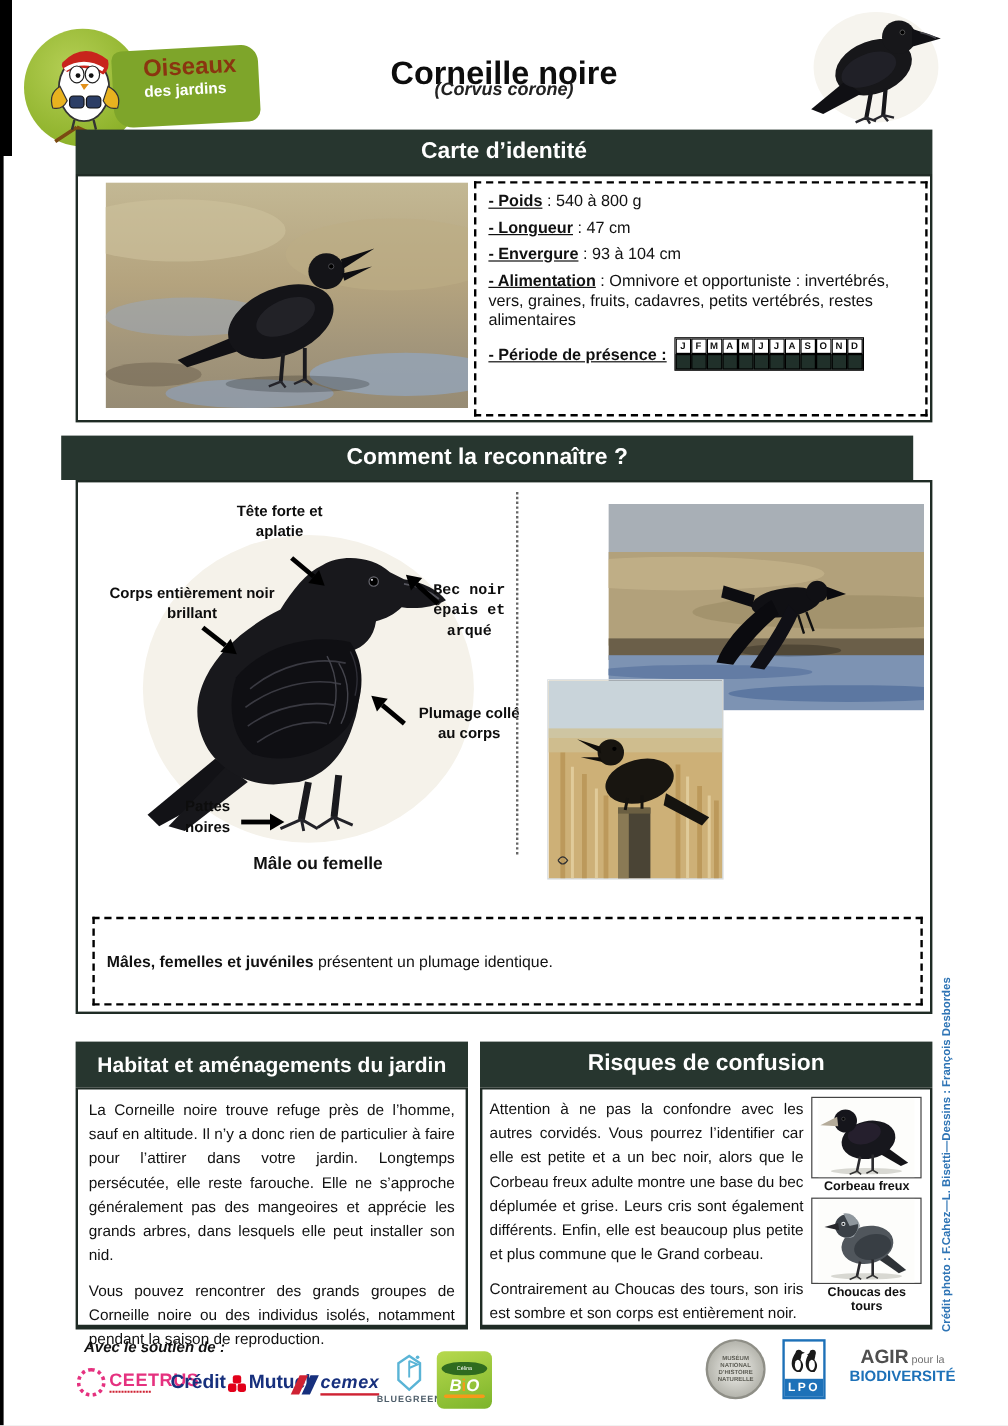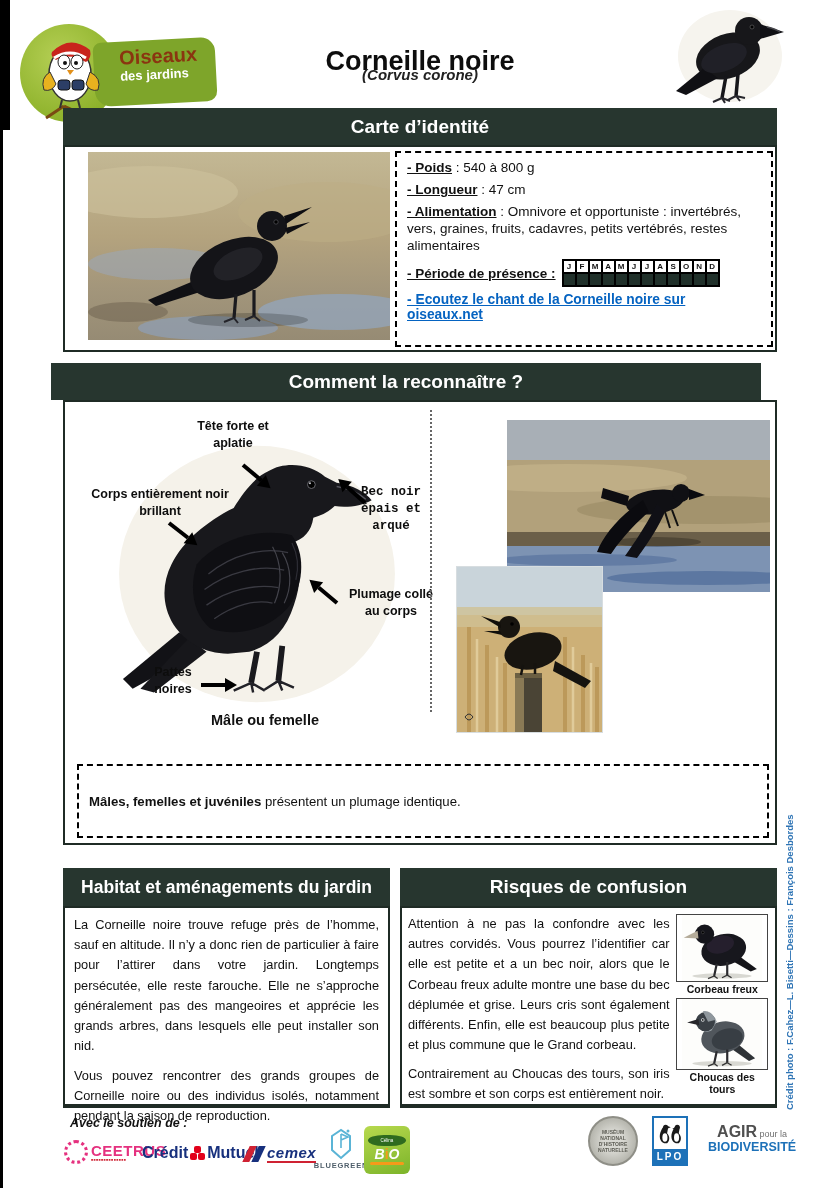--- a/index.html
+++ b/index.html
@@ -183,20 +183,21 @@
       <path d="M197 76 L222 70 L199 82 Z" fill="#0e0e12"></path>
       <ellipse cx="150" cy="112" rx="26" ry="14" fill="#25252c" transform="rotate(-24 150 112)" opacity="0.8"></ellipse>
       <path d="M148 142 L146 166 M166 138 L166 164" stroke="#1a1a1e" stroke-width="3.2"></path>
       <path d="M146 166 l-10 4 M146 166 l4 5 M166 164 l-9 4 M166 164 l6 5" stroke="#24242a" stroke-width="2"></path>
       <circle cx="188" cy="70" r="2.2" fill="#000" stroke="#4c4c52" stroke-width="0.8"></circle>
     </svg>
 
     <div class="dashed1">
       <div class="spec"><b>- Poids</b><span> : 540 à 800 g</span></div>
       <div class="spec"><b>- Longueur</b><span> : 47 cm</span></div>
+      <div class="spec"><b>- Envergure</b><span> : 93 à 104 cm</span></div>
       <div class="spec"><b>- Alimentation</b><span> : Omnivore et opportuniste : invertébrés, vers, graines, fruits, cadavres, petits vertébrés, restes alimentaires</span></div>
       <div class="presence-line">
         <b style="text-decoration:underline">- Période de présence :</b>
         <span class="cal">
           <span class="cal-row">
             <span class="cal-cell">J</span>
             <span class="cal-cell">F</span>
             <span class="cal-cell">M</span>
             <span class="cal-cell">A</span>
             <span class="cal-cell">M</span>
@@ -217,21 +218,20 @@
               <span class="cal-cell cal-fill"></span>
               <span class="cal-cell cal-fill"></span>
               <span class="cal-cell cal-fill"></span>
               <span class="cal-cell cal-fill"></span>
               <span class="cal-cell cal-fill"></span>
               <span class="cal-cell cal-fill"></span>
               <span class="cal-cell cal-fill"></span>
           </span>
         </span>
       </div>
-      <a class="sound-link">- Ecoutez le chant de la Corneille noire sur oiseaux.net</a>
     </div>
   </div>
 
   <div class="abs band band2">Comment la reconnaître ?</div>
   <div class="abs box content2">
 
     <svg class="crow-draw" viewBox="0 0 300 280">
       <ellipse cx="150" cy="140" rx="142" ry="132" fill="#f5f2ea"></ellipse>
       <polygon points="70,200 12,248 22,258 62,236 94,214" fill="#121216"></polygon>
       <polygon points="80,206 30,258 44,262 98,220" fill="#17171b"></polygon>

